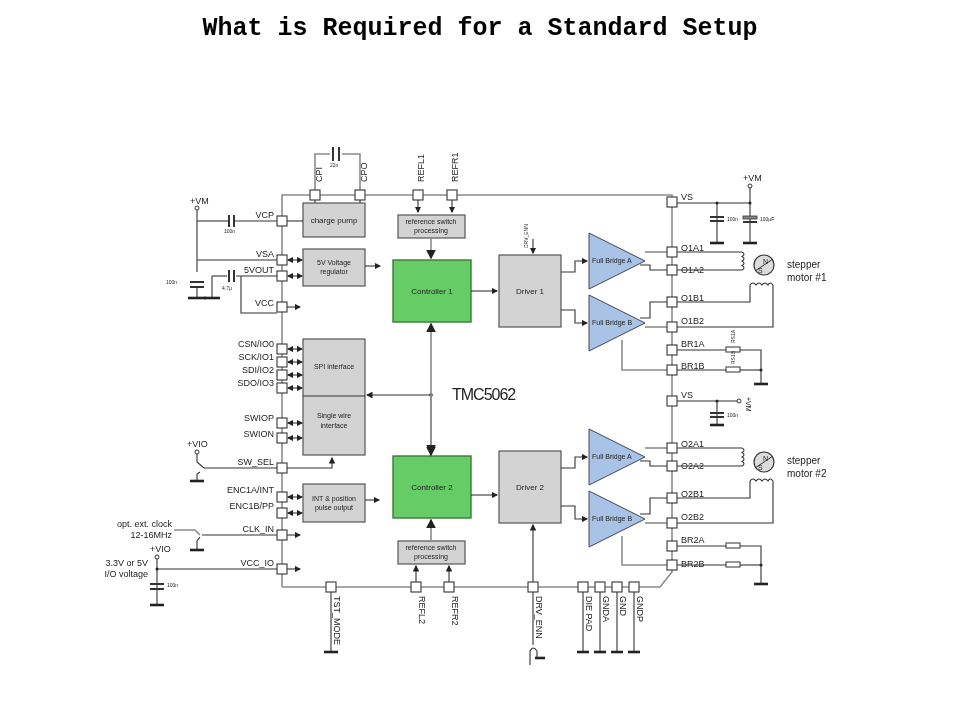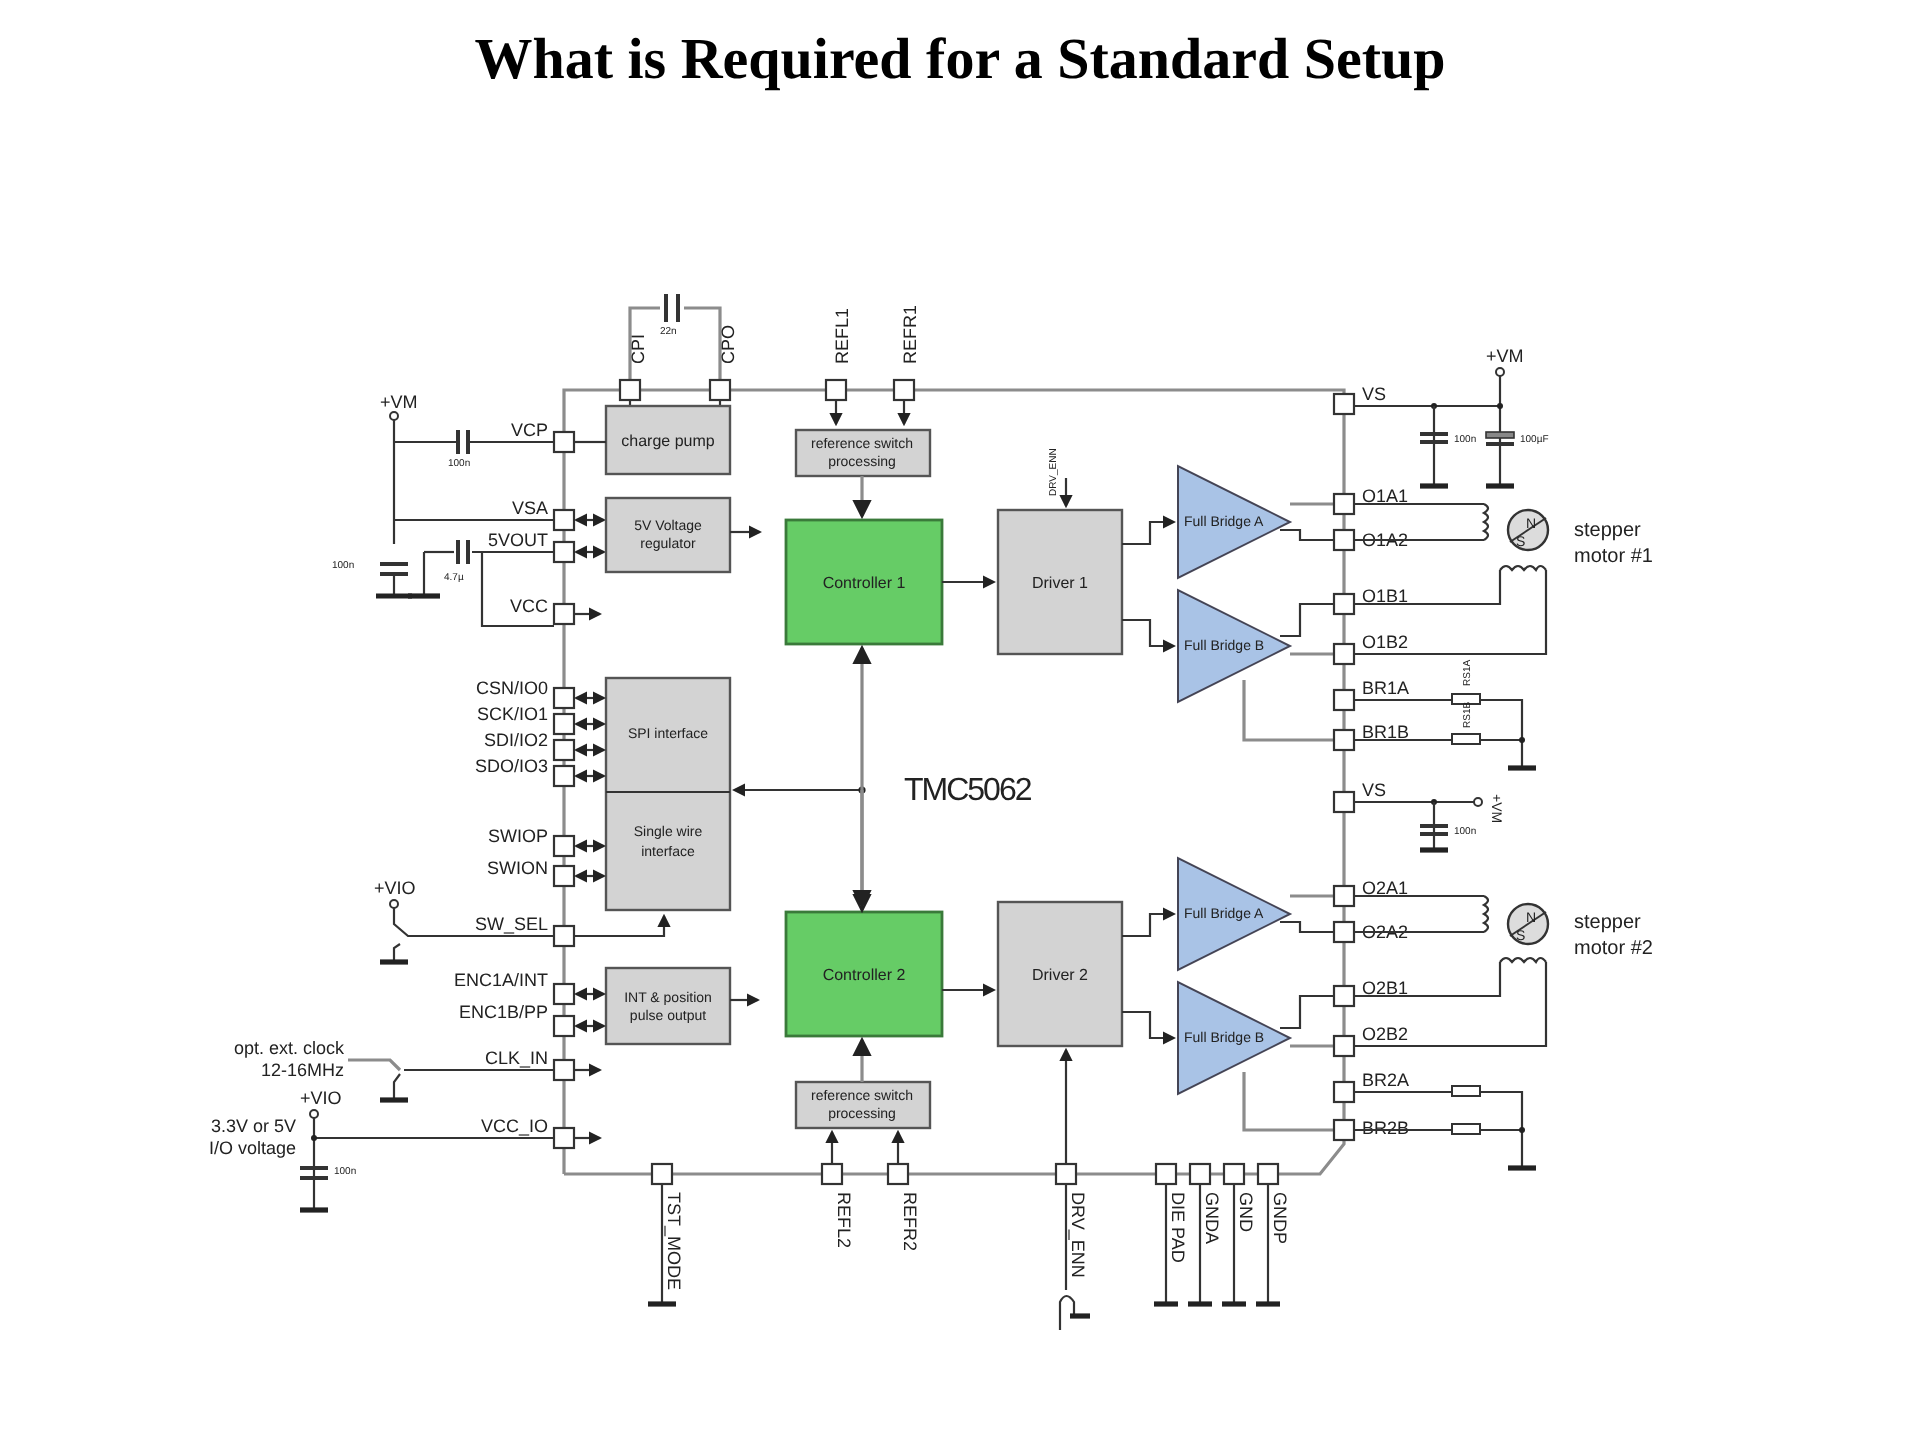--- a/index.html
+++ b/index.html
@@ -1,17 +1,17 @@
 <!DOCTYPE html>
 <html><head>
 <meta charset="utf-8">
 <style>
   html, body { margin:0; padding:0; background:#ffffff; }
   body { width:960px; height:720px; position:relative; overflow:hidden; font-family:"Liberation Sans", sans-serif; }
-  #title { position:absolute; left:0; top:14px; width:960px; text-align:center; font-family:Liberation Serif, serif; font-weight:bold; font-size:29px; color:#000; }
+  #title { position:absolute; left:0; top:14px; width:960px; text-align:center; font-family:Liberation Mono, monospace; font-weight:bold; font-size:25px; color:#000; }
   svg { position:absolute; left:0; top:0; }
   svg text { font-family:"Liberation Sans", sans-serif; fill:#222; }
   .wire { stroke:#8c8c8c; stroke-width:1.6; fill:none; }
   .bwire { stroke:#333; stroke-width:1.1; fill:none; }
   .pin { fill:#fff; stroke:#333; stroke-width:1.1; }
   .gblock { fill:#d3d3d3; stroke:#555; stroke-width:1.2; }
   .green { fill:#66cc66; stroke:#3a7a3a; stroke-width:1.4; }
   .tri { fill:#a9c3e6; stroke:#445; stroke-width:1; }
   .gnd { stroke:#222; stroke-width:2.6; }
   .lbl { font-size:9px; }

